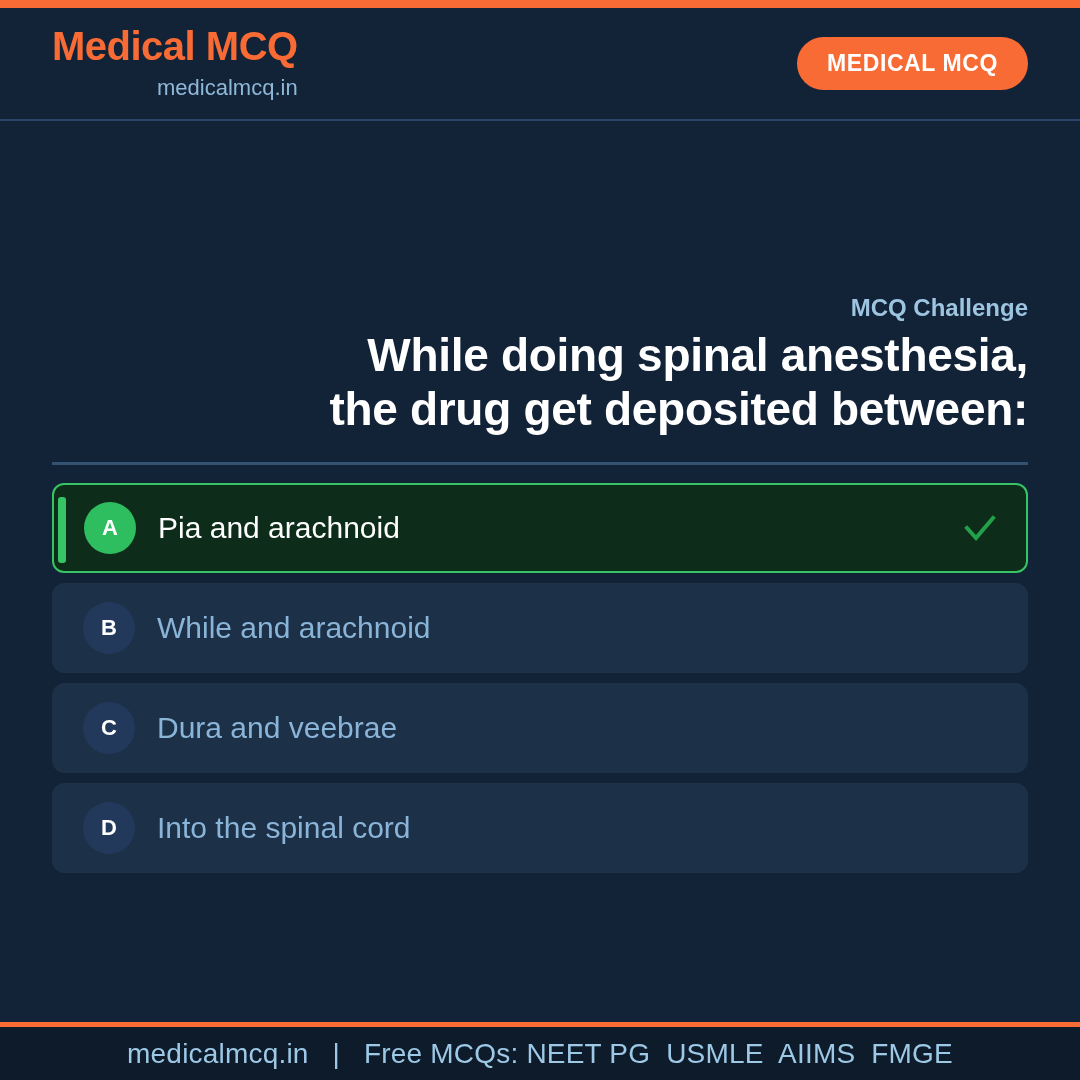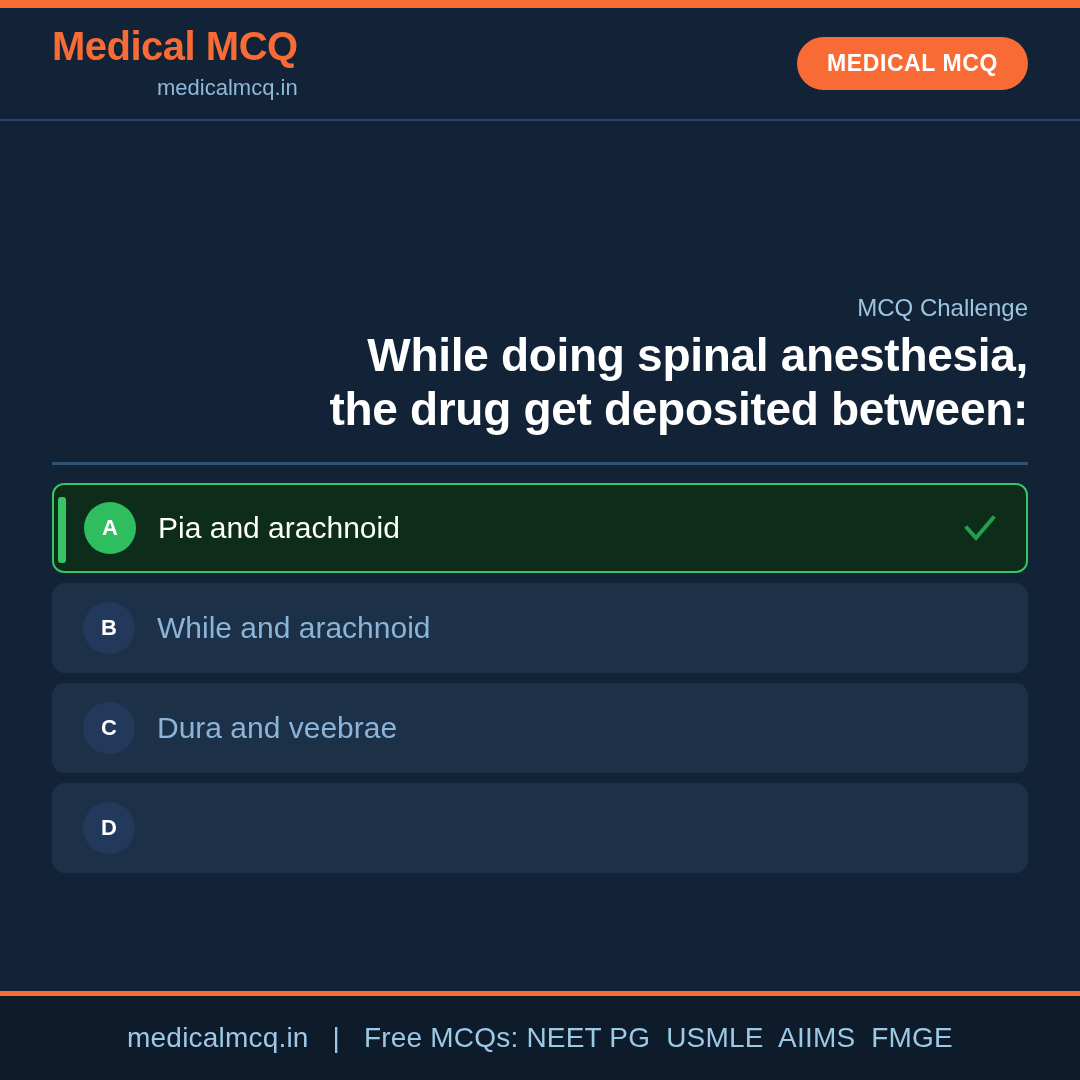--- a/index.html
+++ b/index.html
@@ -47,21 +47,21 @@
 
   
   .body {
     flex:1 1 auto;
     padding:0 52px;
     display:flex; flex-direction:column;
     justify-content:flex-start;
   }
   .q-block { margin-top:172px; }
   .q-eyebrow {
-    font-size:24px; color:#9dc4e0; font-weight:normal;
+    font-size:24px; color:#9dc4e0; font-weight:bold;
     line-height:1.25; margin-bottom:6px;margin-left:40px;
   }
   .q-title {
     font-size:46px; font-weight:bold; color:#ffffff;
     line-height:1.17; letter-spacing:-0.3px;
     white-space:pre-line;
   }
   .q-divider {
     height:3px; background:#3a5a7d; opacity:.85;
     margin:25px 0 18px 0; width:100%;
@@ -104,21 +104,21 @@
   .opt-check {
     margin-left:auto;
     width:40px; height:40px;
     display:flex; align-items:center; justify-content:center;
   }
   .opt-check svg { display:block; }
 
   
   .footer-rule { height:5px; background:#f96b34; flex:0 0 auto; }
   .footer {
-    height:84px; flex:0 0 auto;
+    height:53px; flex:0 0 auto;
     background:#0d1b2a;
     display:flex; align-items:center; justify-content:center;
   }
   .footer-text {
     font-size:28px; color:#9dc8e6; letter-spacing:0.2px;
     white-space:pre;
   }
 </style>
 </head>
 <body>
@@ -162,20 +162,21 @@
         <div class="opt-text">While and arachnoid</div>
       </div>
 
       <div class="option">
         <div class="opt-badge">C</div>
         <div class="opt-text">Dura and veebrae</div>
       </div>
 
       <div class="option">
         <div class="opt-badge">D</div>
+        <div class="opt-text">Into the spinal cord</div>
       </div>
 
     </div>
   </div>
 
   <div class="footer-rule"></div>
   <div class="footer">
     <div class="footer-text">medicalmcq.in   |   Free MCQs: NEET PG  USMLE  AIIMS  FMGE</div>
   </div>
 

